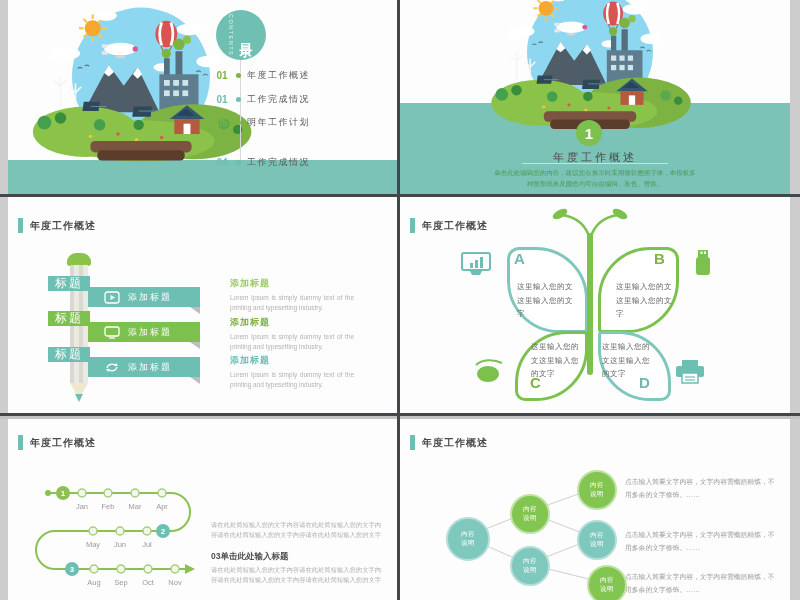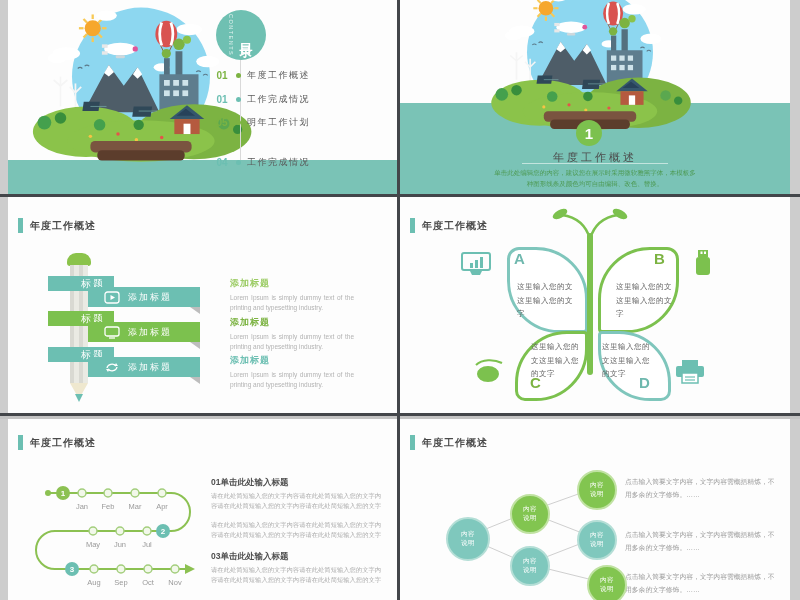--- a/index.html
+++ b/index.html
@@ -49,22 +49,22 @@
             color:#4d9a53;line-height:1.7;z-index:3;}
 
   
   .pencil-eraser{position:absolute;left:59px;top:56px;width:24px;height:13px;background:#8BC34A;border-radius:9px 9px 3px 3px;}
   .pencil-body{position:absolute;left:62px;top:68px;width:18px;height:118px;
                background:repeating-linear-gradient(90deg,#d9d9d2 0 4px,#eaeae3 4px 9px);}
   .pencil-wood{position:absolute;left:62px;top:186px;width:0;height:0;
                border-left:9px solid transparent;border-right:9px solid transparent;border-top:16px solid #efe8cf;}
   .pencil-lead{position:absolute;left:67px;top:197px;width:0;height:0;
                border-left:4px solid transparent;border-right:4px solid transparent;border-top:8px solid #6CBFB2;}
-  .p-tab{position:absolute;left:40px;width:42px;height:15px;color:#fff;font-size:10px;
-         display:flex;align-items:center;justify-content:center;letter-spacing:2px;z-index:2;padding-left:24px;}
+  .p-tab{position:absolute;left:40px;width:42px;height:15px;color:#fff;font-size:12px;
+         display:flex;align-items:center;justify-content:center;letter-spacing:2px;z-index:2;}
   .p-banner{position:absolute;left:80px;width:112px;height:20px;color:#fff;display:flex;
             align-items:center;gap:8px;padding-left:16px;box-sizing:border-box;z-index:3;}
   .p-banner .cap{font-size:9px;letter-spacing:2px;}
   .p-banner::after{content:"";position:absolute;right:0;bottom:-7px;width:0;height:0;
                    border-top:7px solid rgba(0,0,0,.25);border-left:10px solid transparent;}
   .p-block{position:absolute;left:222px;width:124px;}
   .p-block .ttl{font-size:9px;font-weight:bold;letter-spacing:1px;}
   .p-block .bdy{margin-top:3px;font-size:6.5px;color:#b3b3b3;line-height:1.55;text-align:justify;}
   .teal{background:#6CBFB2;} .green{background:#7CC14E;}
 
@@ -396,24 +396,20 @@
         <text x="154" y="90">Apr</text>
         <text x="85" y="128">May</text>
         <text x="112" y="128">Jun</text>
         <text x="139" y="128">Jul</text>
         <text x="86" y="166">Aug</text>
         <text x="113" y="166">Sep</text>
         <text x="140" y="166">Oct</text>
         <text x="167" y="166">Nov</text>
       </g>
     </svg>
-    <div class="tl-entry" style="top:58px">
-      <div class="ttl">01单击此处输入标题</div>
-      <div class="bdy">请在此处简短输入您的文字内容请在此处简短输入您的文字内容请在此处简短输入您的文字内容请在此处简短输入您的文字</div>
-    </div>
     <div class="tl-entry" style="top:99px">
       <div class="bdy">请在此处简短输入您的文字内容请在此处简短输入您的文字内容请在此处简短输入您的文字内容请在此处简短输入您的文字</div>
     </div>
     <div class="tl-entry" style="top:132px">
       <div class="ttl">03单击此处输入标题</div>
       <div class="bdy">请在此处简短输入您的文字内容请在此处简短输入您的文字内容请在此处简短输入您的文字内容请在此处简短输入您的文字</div>
     </div>
   </div>
 
   <div class="slide" id="slide-network">

